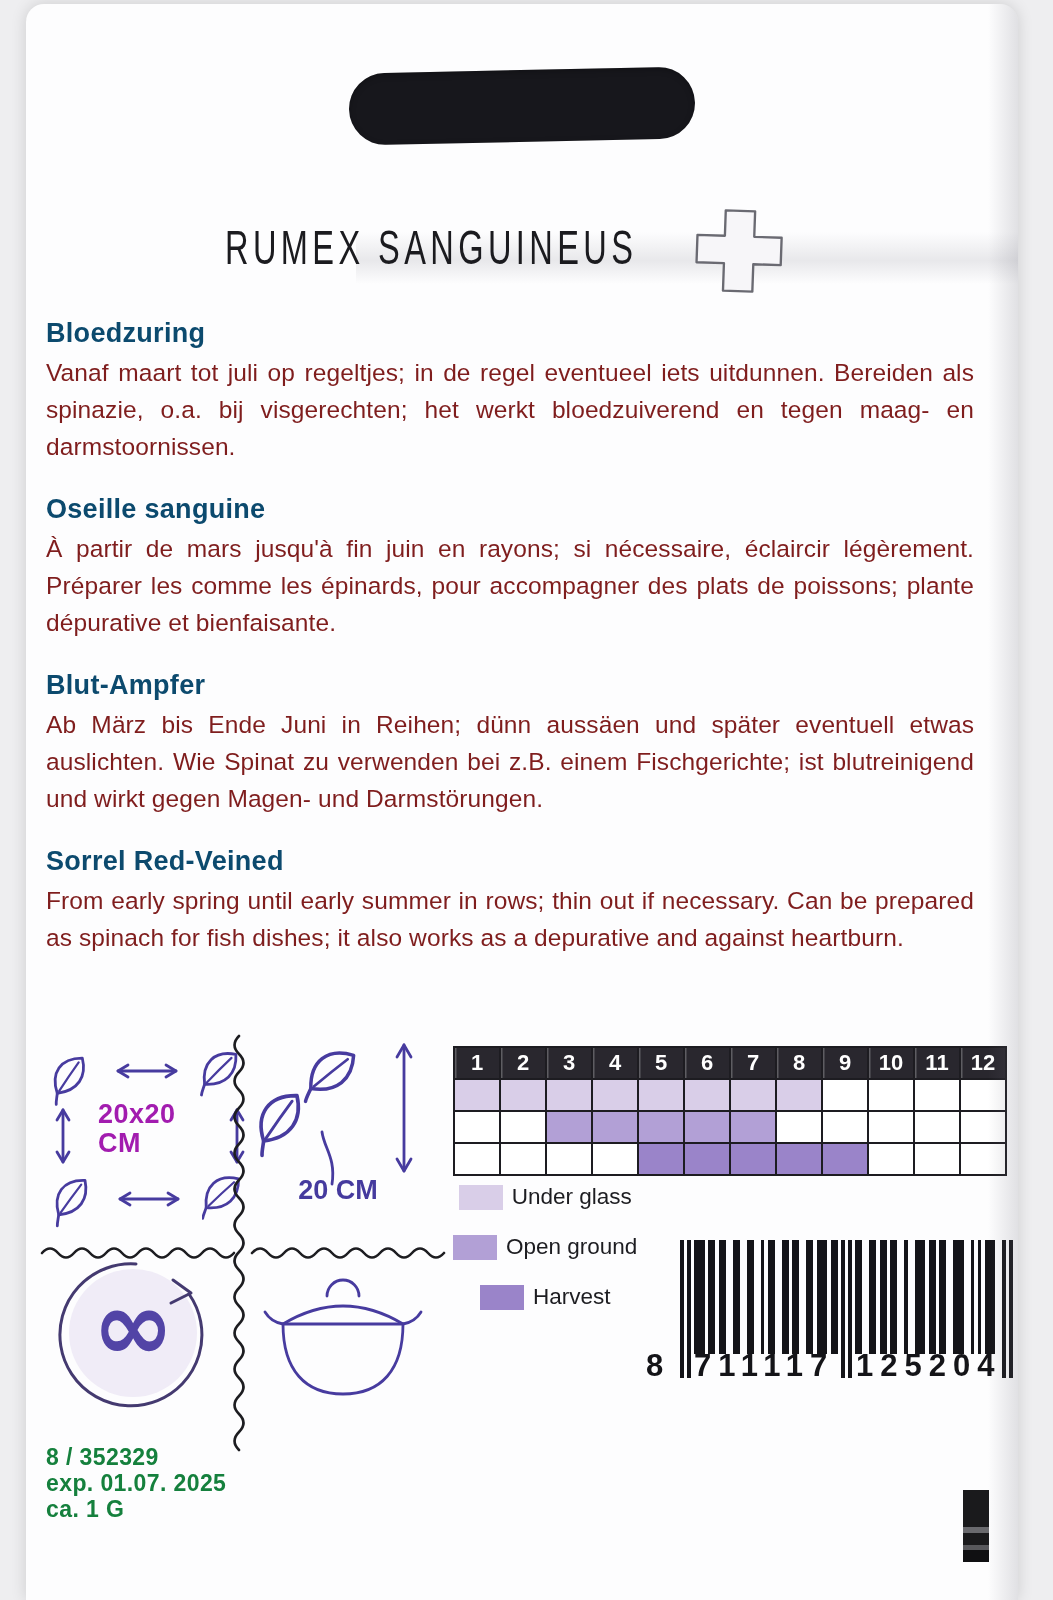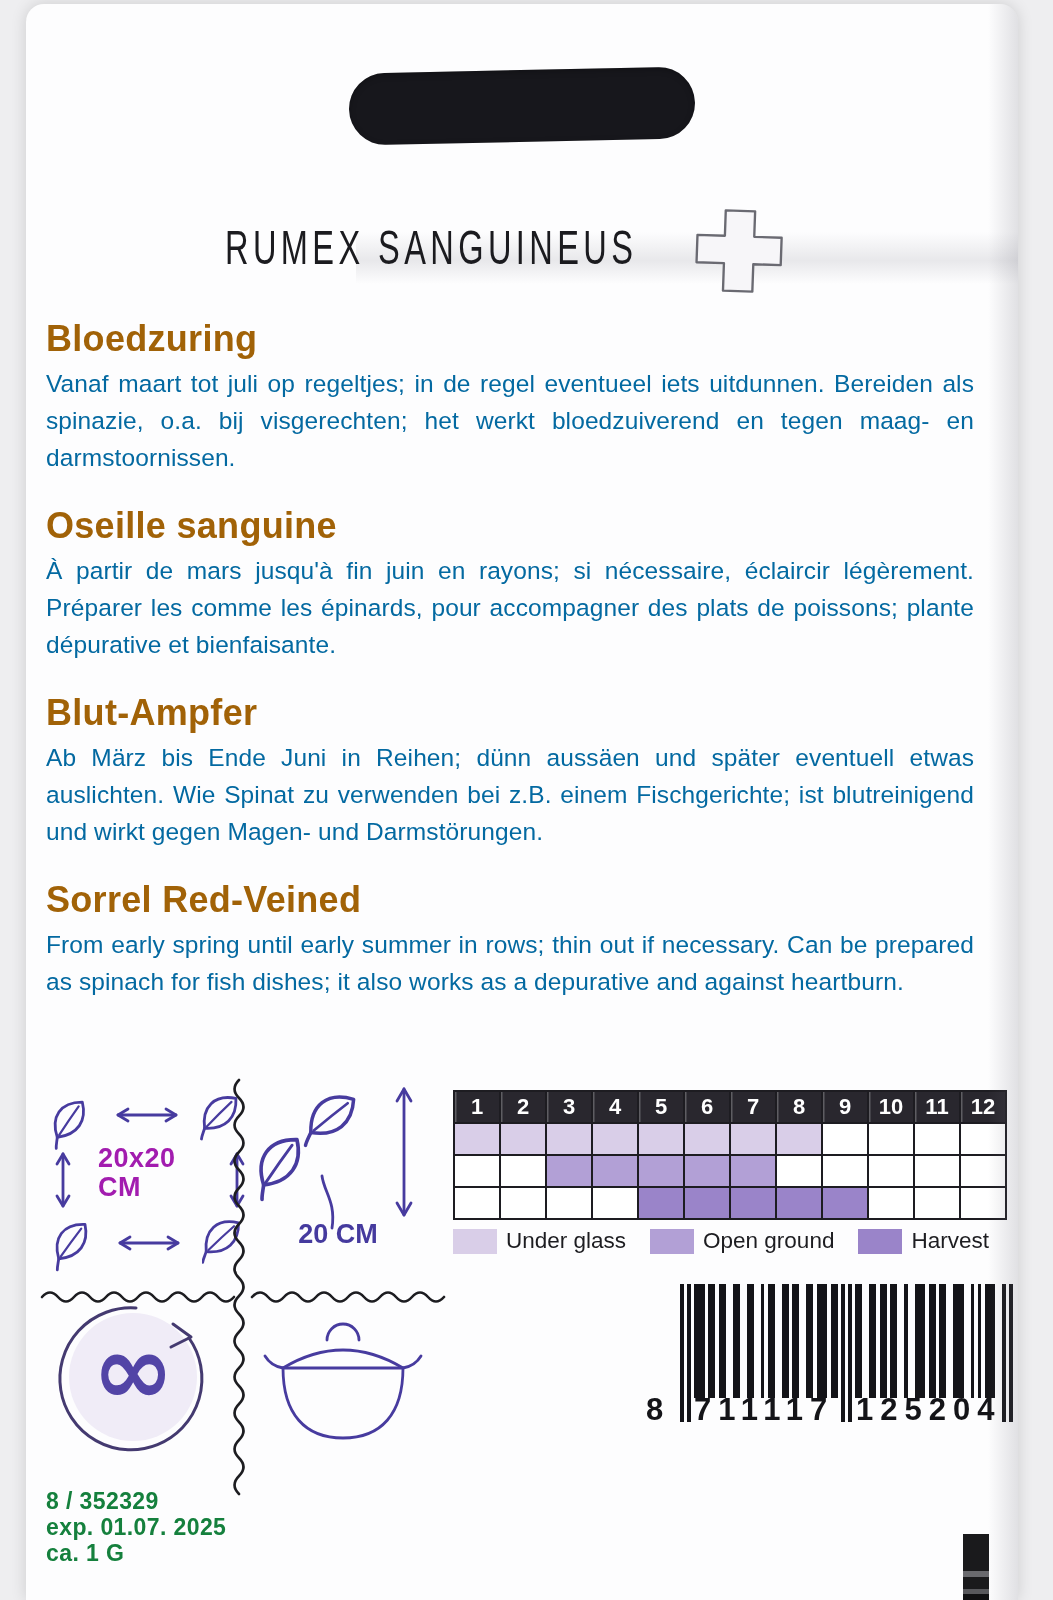--- a/index.html
+++ b/index.html
@@ -36,25 +36,25 @@
   .latin-title{
     margin-top:16px;font-size:37px;color:#1b1b1f;letter-spacing:5px;
     transform:scale(.88,1.32);transform-origin:left top;white-space:nowrap;
     font-weight:500;
   }
   .cross-svg{display:block;}
   .sections{margin:14px 44px 0 20px;}
   .lang-section{margin-top:0;}
   .lang-section + .lang-section{margin-top:29px;}
   .lang-heading{
-    font-size:36px;font-weight:bold;color:#a16207;letter-spacing:.3px;
+    font-size:27px;font-weight:bold;color:#0c4a6e;letter-spacing:.3px;
     margin:0 0 5px 0;
   }
   .lang-body{
-    font-size:24.5px;line-height:37px;color:#0369a1;margin:0;
+    font-size:24.5px;line-height:37px;color:#7f1d1d;margin:0;
     text-align:justify;letter-spacing:.1px;
   }
   .info-grid{position:relative;margin-top:76px;height:530px;}
   .abs{position:absolute;}
 
   
   .spacing-block{left:24px;top:6px;width:205px;height:192px;}
   .spacing-label{
     position:absolute;left:48px;top:62px;width:112px;text-align:left;
     color:#a21caf;font-weight:bold;font-size:27px;line-height:29px;letter-spacing:.5px;
@@ -68,21 +68,21 @@
   .cal-grid{
     left:427px;top:14px;display:grid;grid-template-columns:repeat(12,44px);
     background:#1d1c21;gap:2px;padding:2px;width:max-content;
   }
   .m-head{
     height:30px;background:#29272e;color:#ffffff;font-weight:bold;font-size:22px;
     display:flex;align-items:center;justify-content:center;
     box-shadow:inset 1.5px 0 0 rgba(255,255,255,.25);
   }
   .m-cell{height:30px;background:#ffffff;}
-  .cal-legend{left:427px;top:152px;display:flex;gap:24px;align-items:center;}
+  .cal-legend{left:427px;top:152px;display:flex;gap:24px;align-items:center;flex-direction:column;}
   .leg-item{display:flex;align-items:center;gap:9px;}
   .leg-swatch{width:44px;height:25px;}
   .leg-label{font-size:22.5px;color:#1d1d21;}
 
   
   .distributor{left:437px;top:212px;width:170px;}
   .dist-brand{font-size:25px;font-weight:bold;color:#161619;margin-bottom:3px;}
   .dist-line{font-size:21.5px;line-height:26.5px;color:#1c1c20;}
   .barcode{left:620px;top:208px;width:360px;height:160px;}
   .bc-bars{position:absolute;left:34px;top:0;display:flex;align-items:flex-start;}

